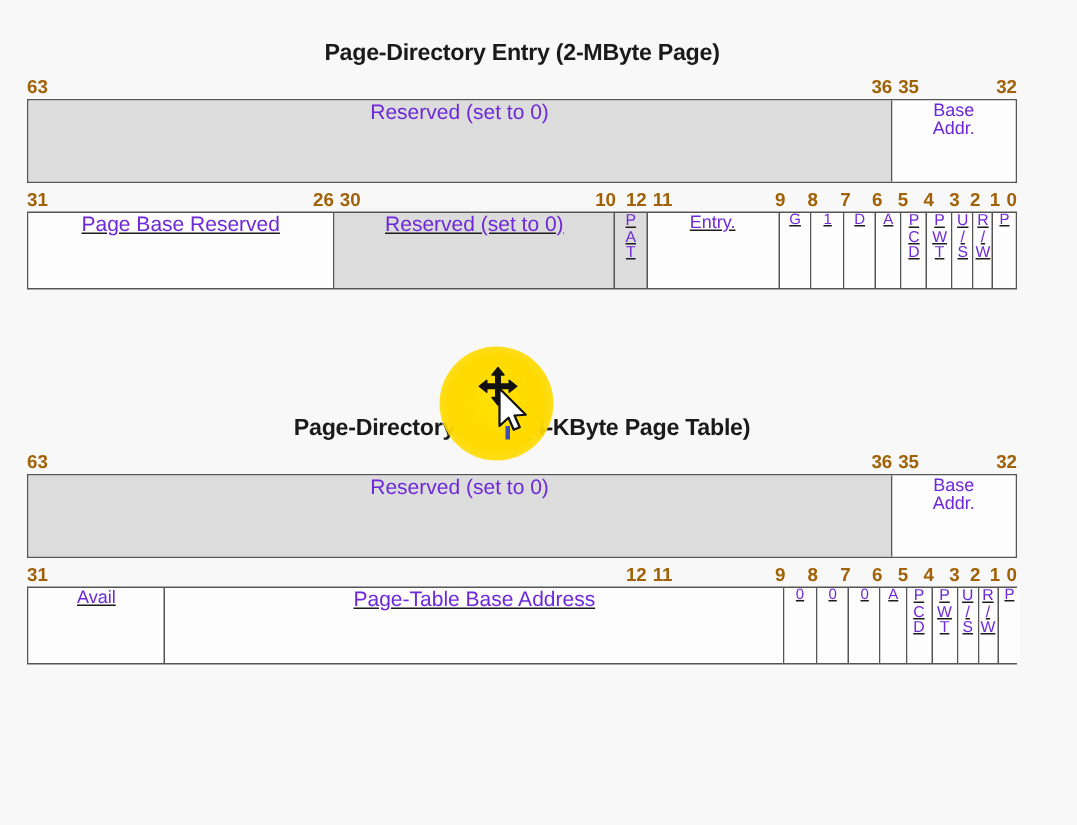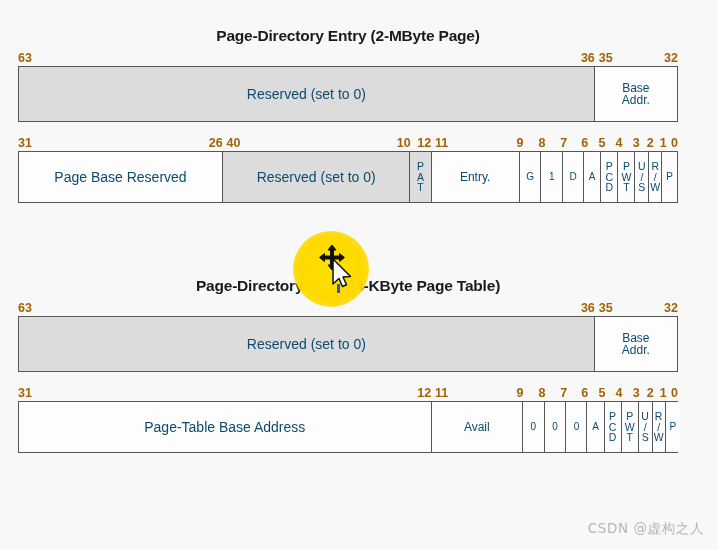--- a/index.html
+++ b/index.html
@@ -41,21 +41,21 @@
     height: 20px;
     line-height: 20px;
     margin-bottom: 5px;
   }
 
   .row {
     position: relative;
     margin: 0 auto;
     width: 660px;
   }
-  .row + .row { margin-top: 14px; }
+  .row + .row { margin-top: 4px; text-decoration: underline; }
 
   
   .ruler {
     position: relative;
     height: 15px;
   }
   .ruler .tick {
     position: absolute;
     top: 0;
     font-size: 12.5px;
@@ -76,24 +76,24 @@
     box-sizing: border-box;
     background: #fdfdfd;
   }
   #diagram-0 .bar.wide, #diagram-1 .bar.wide { height: 56px; }
 
   .cell {
     position: relative;
     box-sizing: border-box;
     border-right: 1.6px solid #555;
     display: flex;
-    align-items: center;
+    align-items: flex-start;
     justify-content: center;
     font-size: 14px;
-    color: #0c4a6e;
+    color: #6d28d9;
     overflow: hidden;
     background: #fdfdfd;
   }
   .cell:last-child { border-right: none; }
   .cell.shaded { background: #dcdcdc; }
 
   .cell .lbl {
     white-space: nowrap;
     text-align: center;
     line-height: 1.05;
@@ -167,21 +167,21 @@
                 <span>Base</span>
                 <span>Addr.</span>
               </div>
             </div>
           </div>
         </div>
         <div class="row">
           <div class="ruler">
             <span class="tick l" style="left: 0%;">31</span>
             <span class="tick r" style="left: 31%;">26</span>
-            <span class="tick l" style="left: 31.6%;">40</span>
+            <span class="tick l" style="left: 31.6%;">30</span>
             <span class="tick r" style="left: 59.5%;">10</span>
             <span class="tick r" style="left: 62.6%;">12</span>
             <span class="tick l" style="left: 63.2%;">11</span>
             <span class="tick r" style="left: 76.6%;">9</span>
             <span class="tick r" style="left: 79.9%;">8</span>
             <span class="tick r" style="left: 83.2%;">7</span>
             <span class="tick r" style="left: 86.4%;">6</span>
             <span class="tick r" style="left: 89%;">5</span>
             <span class="tick r" style="left: 91.6%;">4</span>
             <span class="tick r" style="left: 94.2%;">3</span>
@@ -286,25 +286,25 @@
             <span class="tick r" style="left: 83.2%;">7</span>
             <span class="tick r" style="left: 86.4%;">6</span>
             <span class="tick r" style="left: 89%;">5</span>
             <span class="tick r" style="left: 91.6%;">4</span>
             <span class="tick r" style="left: 94.2%;">3</span>
             <span class="tick r" style="left: 96.3%;">2</span>
             <span class="tick r" style="left: 98.3%;">1</span>
             <span class="tick r" style="left: 100%;">0</span>
           </div>
           <div class="bar">
+            <div class="cell small" style="flex: 0 0 13.9%;">
+              <div class="lbl"><span>Avail</span></div>
+            </div>
             <div class="cell" style="flex: 0 0 62.7%;">
               <div class="lbl"><span>Page-Table Base Address</span></div>
-            </div>
-            <div class="cell small" style="flex: 0 0 13.9%;">
-              <div class="lbl"><span>Avail</span></div>
             </div>
             <div class="cell tiny" style="flex: 0 0 3.3%;">
               <div class="lbl"><span>0</span></div>
             </div>
             <div class="cell tiny" style="flex: 0 0 3.3%;">
               <div class="lbl"><span>0</span></div>
             </div>
             <div class="cell tiny" style="flex: 0 0 3.2%;">
               <div class="lbl"><span>0</span></div>
             </div>
@@ -357,15 +357,14 @@
       </g>
 
       <g>
         <path d="M15 16 L15 41 L21 35.5 L24.5 43.5 L28.5 41.8 L25 34 L32.5 33.5 Z" fill="#ffffff" stroke="#111" stroke-width="1.5" stroke-linejoin="round"></path>
       </g>
 
       <path d="M19 41 L19 50 L22 50 L22 41 Z" fill="#3a4fb0"></path>
     </svg>
   </div>
 
-  <div id="watermark">CSDN @虚构之人</div>
 
 </div>
 
 </body></html>

